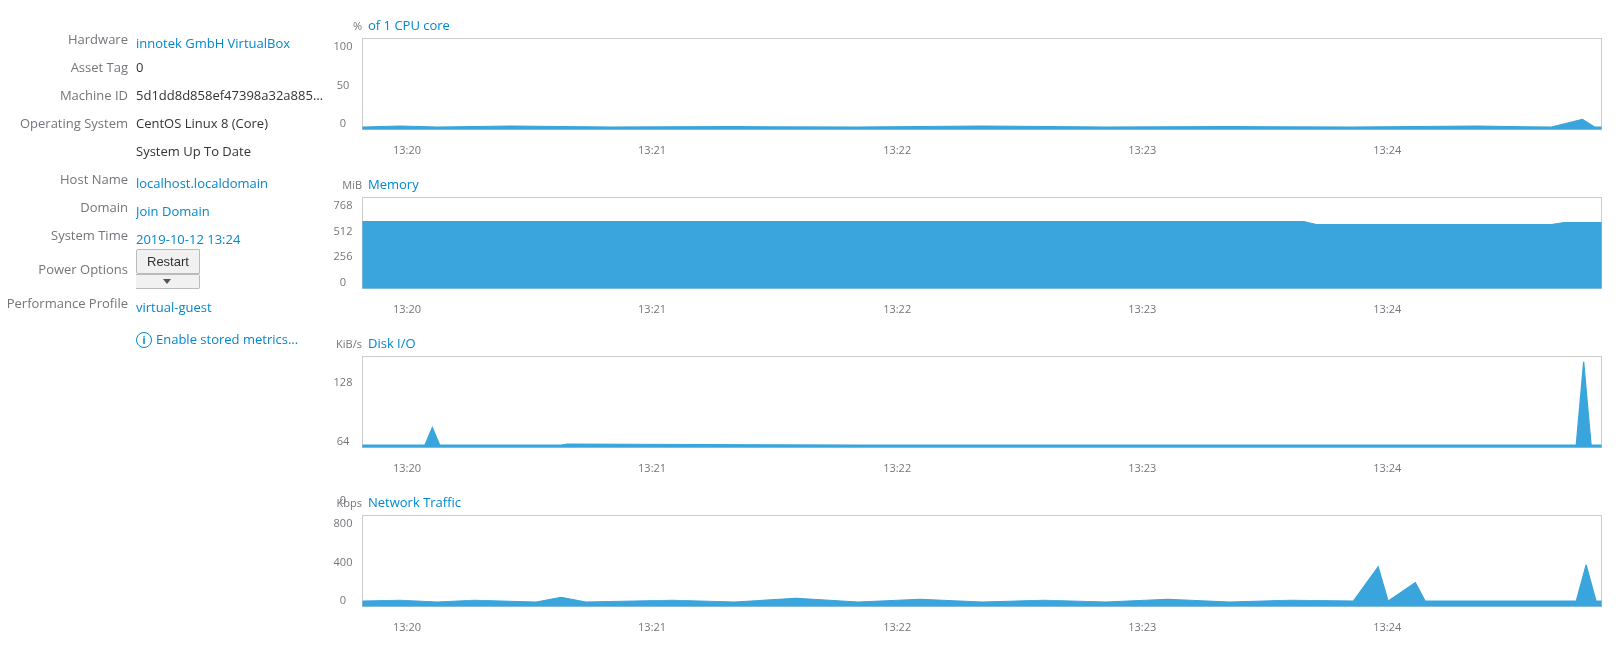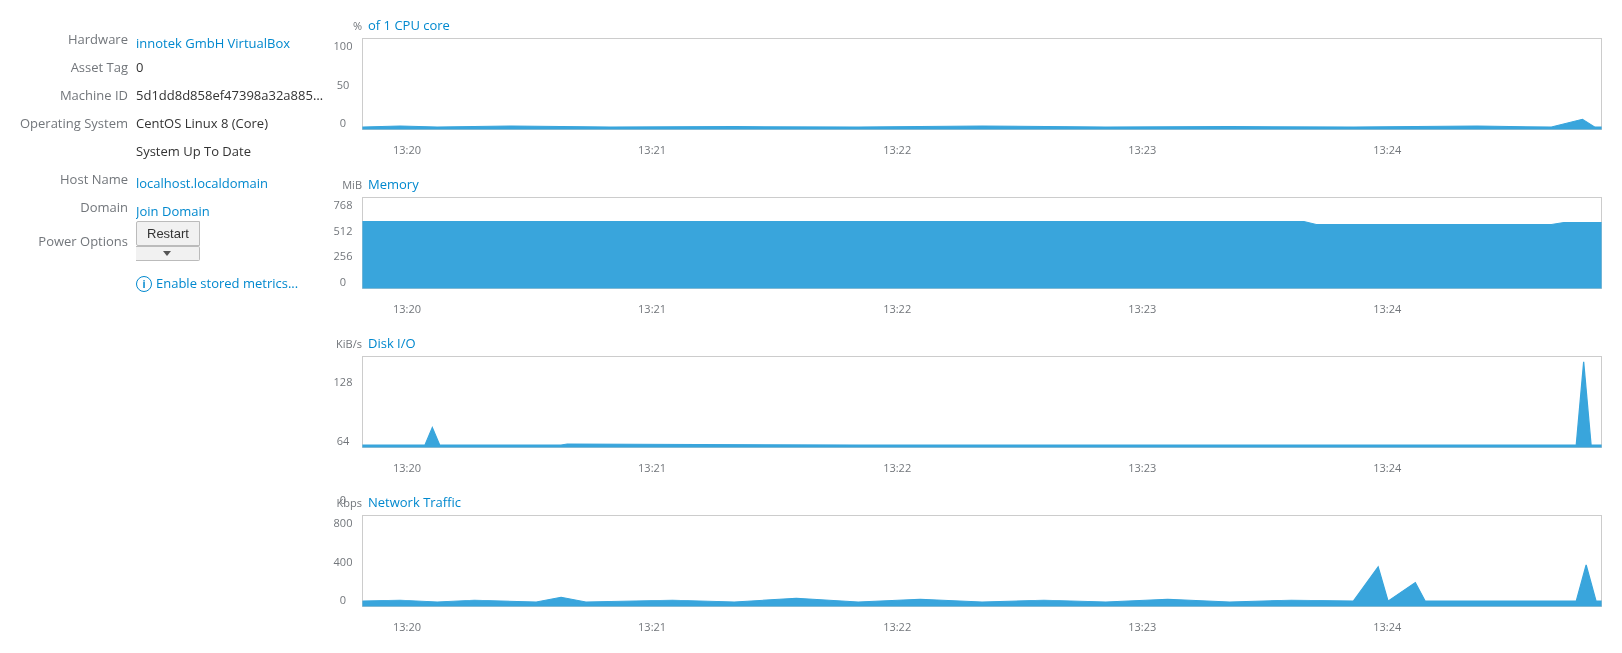--- a/index.html
+++ b/index.html
@@ -67,33 +67,41 @@
     <div class="info-row">
       <div class="info-label">Host Name</div>
       <div class="info-value link">localhost.localdomain</div>
     </div>
 
     <div class="info-row">
       <div class="info-label">Domain</div>
       <div class="info-value link">Join Domain</div>
     </div>
 
+    <div class="info-row">
+      <div class="info-label">System Time</div>
+      <div class="info-value link">2019-10-12 13:24</div>
+    </div>
 
     <div class="info-row">
       <div class="info-label">Power Options</div>
       <div class="info-value">
         <span class="btn-group">
           <button class="btn">Restart</button>
           <button class="btn-caret">
             <span class="caret"></span>
           </button>
         </span>
       </div>
     </div>
 
+    <div class="info-row">
+      <div class="info-label">Performance Profile</div>
+      <div class="info-value link">virtual-guest</div>
+    </div>
 
     <div class="info-row stored-metrics">
       <div class="info-label"></div>
       <div class="info-value link">
         <span class="info-icon">i</span><span>Enable stored metrics...</span>
       </div>
     </div>
 
   </div>
 

